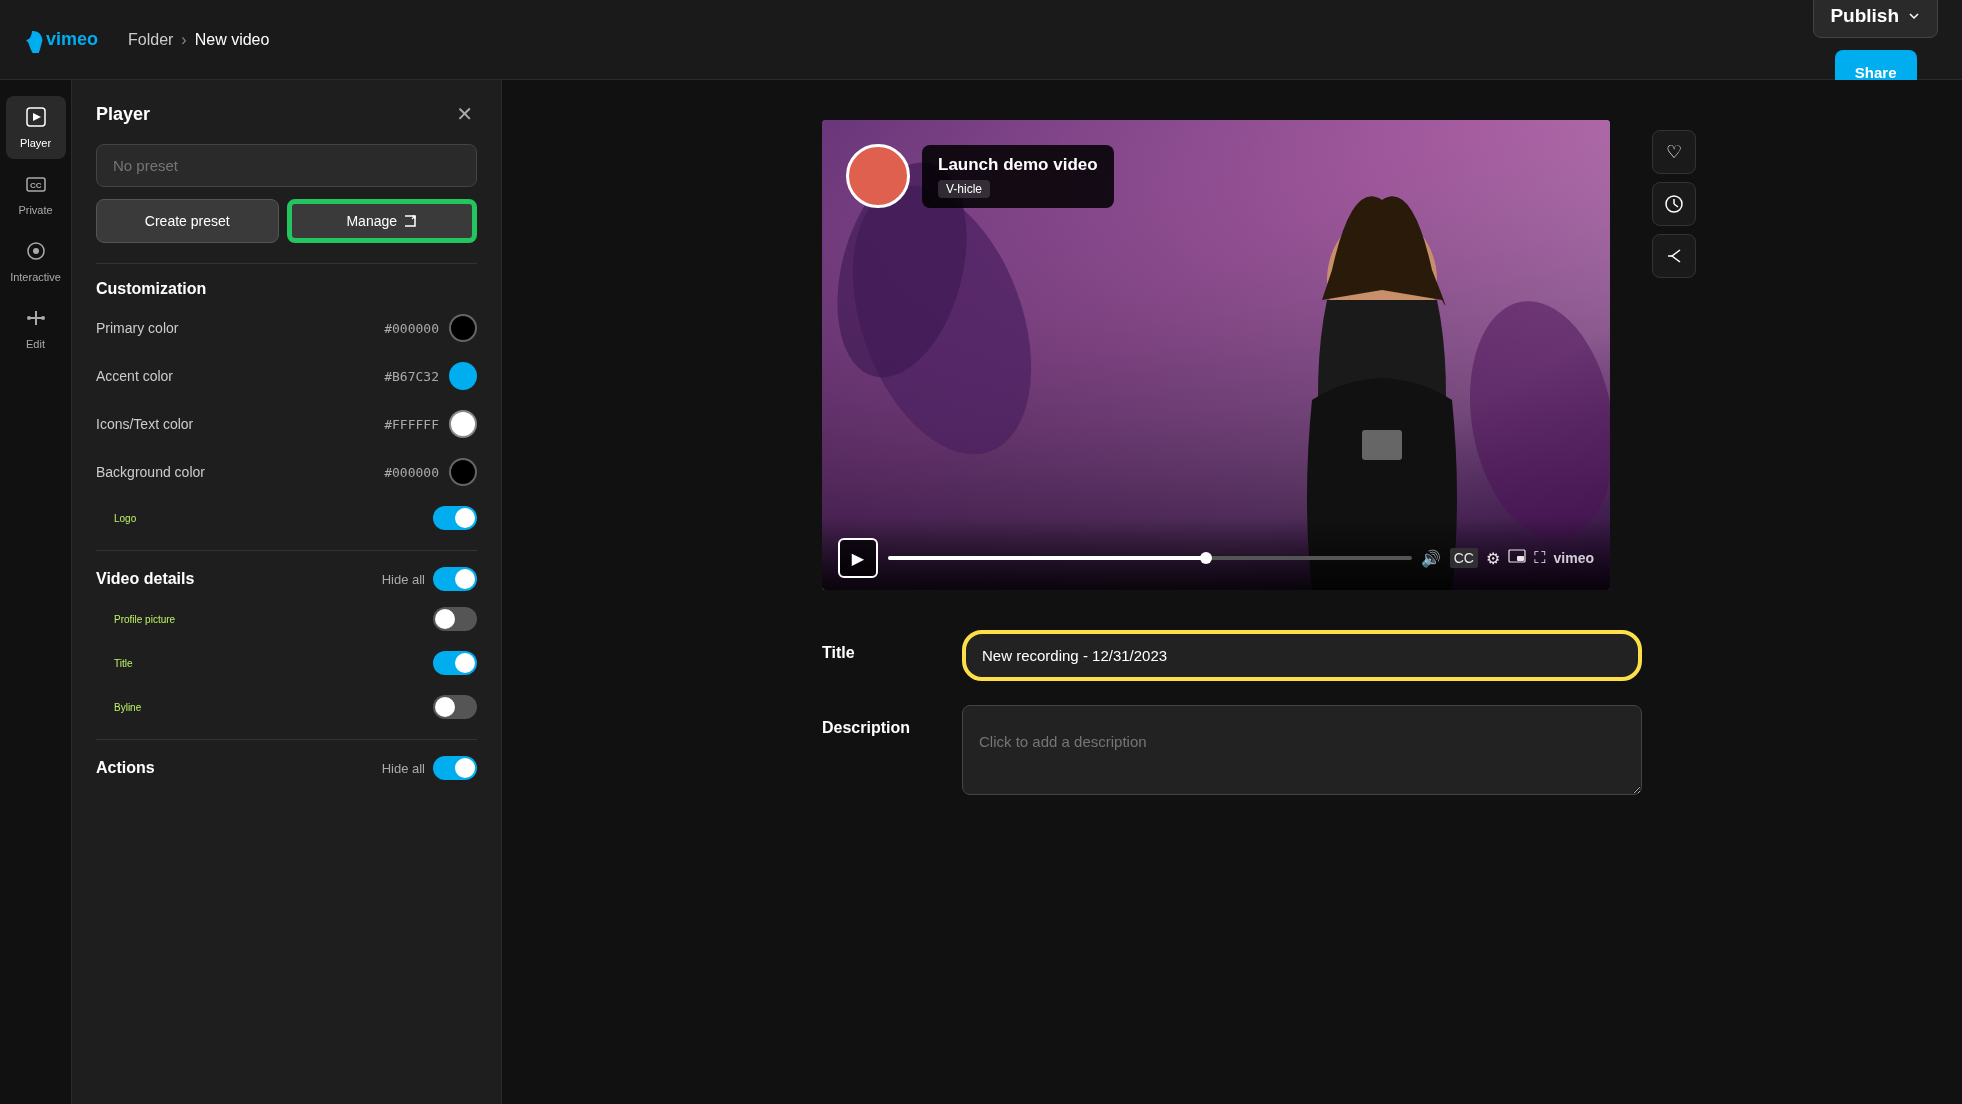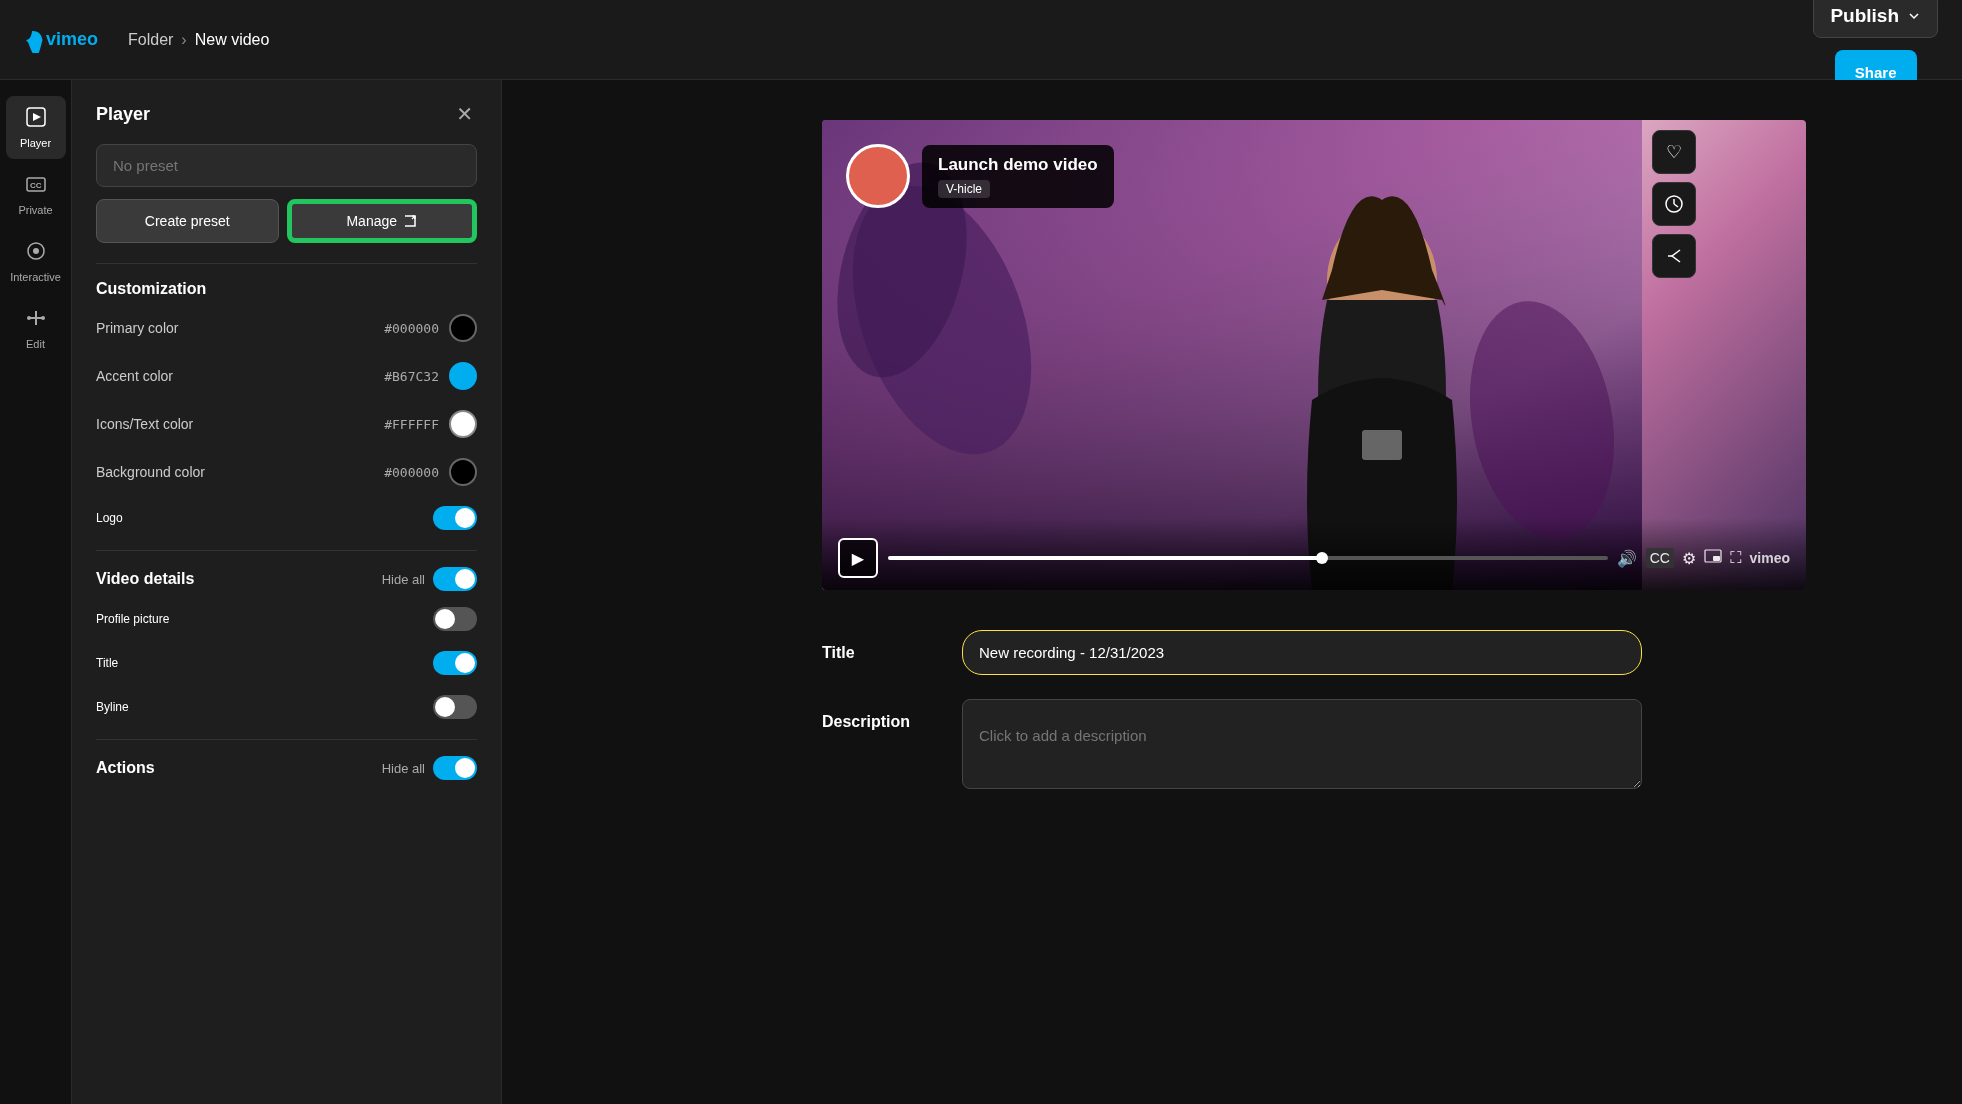--- a/index.html
+++ b/index.html
@@ -262,22 +262,23 @@
       border: 2px solid #555;
       cursor: pointer;
     }
     .toggle-row {
       display: flex;
       align-items: center;
       justify-content: space-between;
       margin-bottom: 20px;
     }
     .toggle-label {
-      font-size: 12px;
-      color: #ffffff;
+      font-size: 10px;
+      color: #bef264;
+      margin-left: 18px;
     }
     .toggle {
       width: 44px;
       height: 24px;
       border-radius: 12px;
       background: #555;
       position: relative;
       cursor: pointer;
       transition: background 0.2s;
     }
@@ -319,21 +320,21 @@
       padding: 40px 60px;
     }
 
     
     .video-wrapper {
       position: relative;
       width: 820px;
       margin: 0 auto 40px;
     }
     .video-container {
-      width: 984px;
+      width: 788px;
       height: 470px;
       background: #000;
       border-radius: 4px;
       overflow: hidden;
       position: relative;
     }
     .video-thumbnail {
       width: 100%;
       height: 100%;
       background: linear-gradient(135deg, #8b6a9a 0%, #d4a0c0 30%, #e8c0d0 50%, #c070a0 70%, #4a3060 100%);
@@ -474,21 +475,21 @@
       width: 140px;
       font-size: 16px;
       font-weight: 600;
       color: #fff;
       padding-top: 14px;
       flex-shrink: 0;
     }
     .form-input {
       flex: 1;
       background: #222;
-      border: 1px solid #fde047;
+      border: 4px solid #fde047;
       border-radius: 20px;
       padding: 13px 16px;
       color: #fff;
       font-size: 15px;
     }
     .form-textarea {
       flex: 1;
       background: #222;
       border: 1px solid #444;
       border-radius: 8px;

